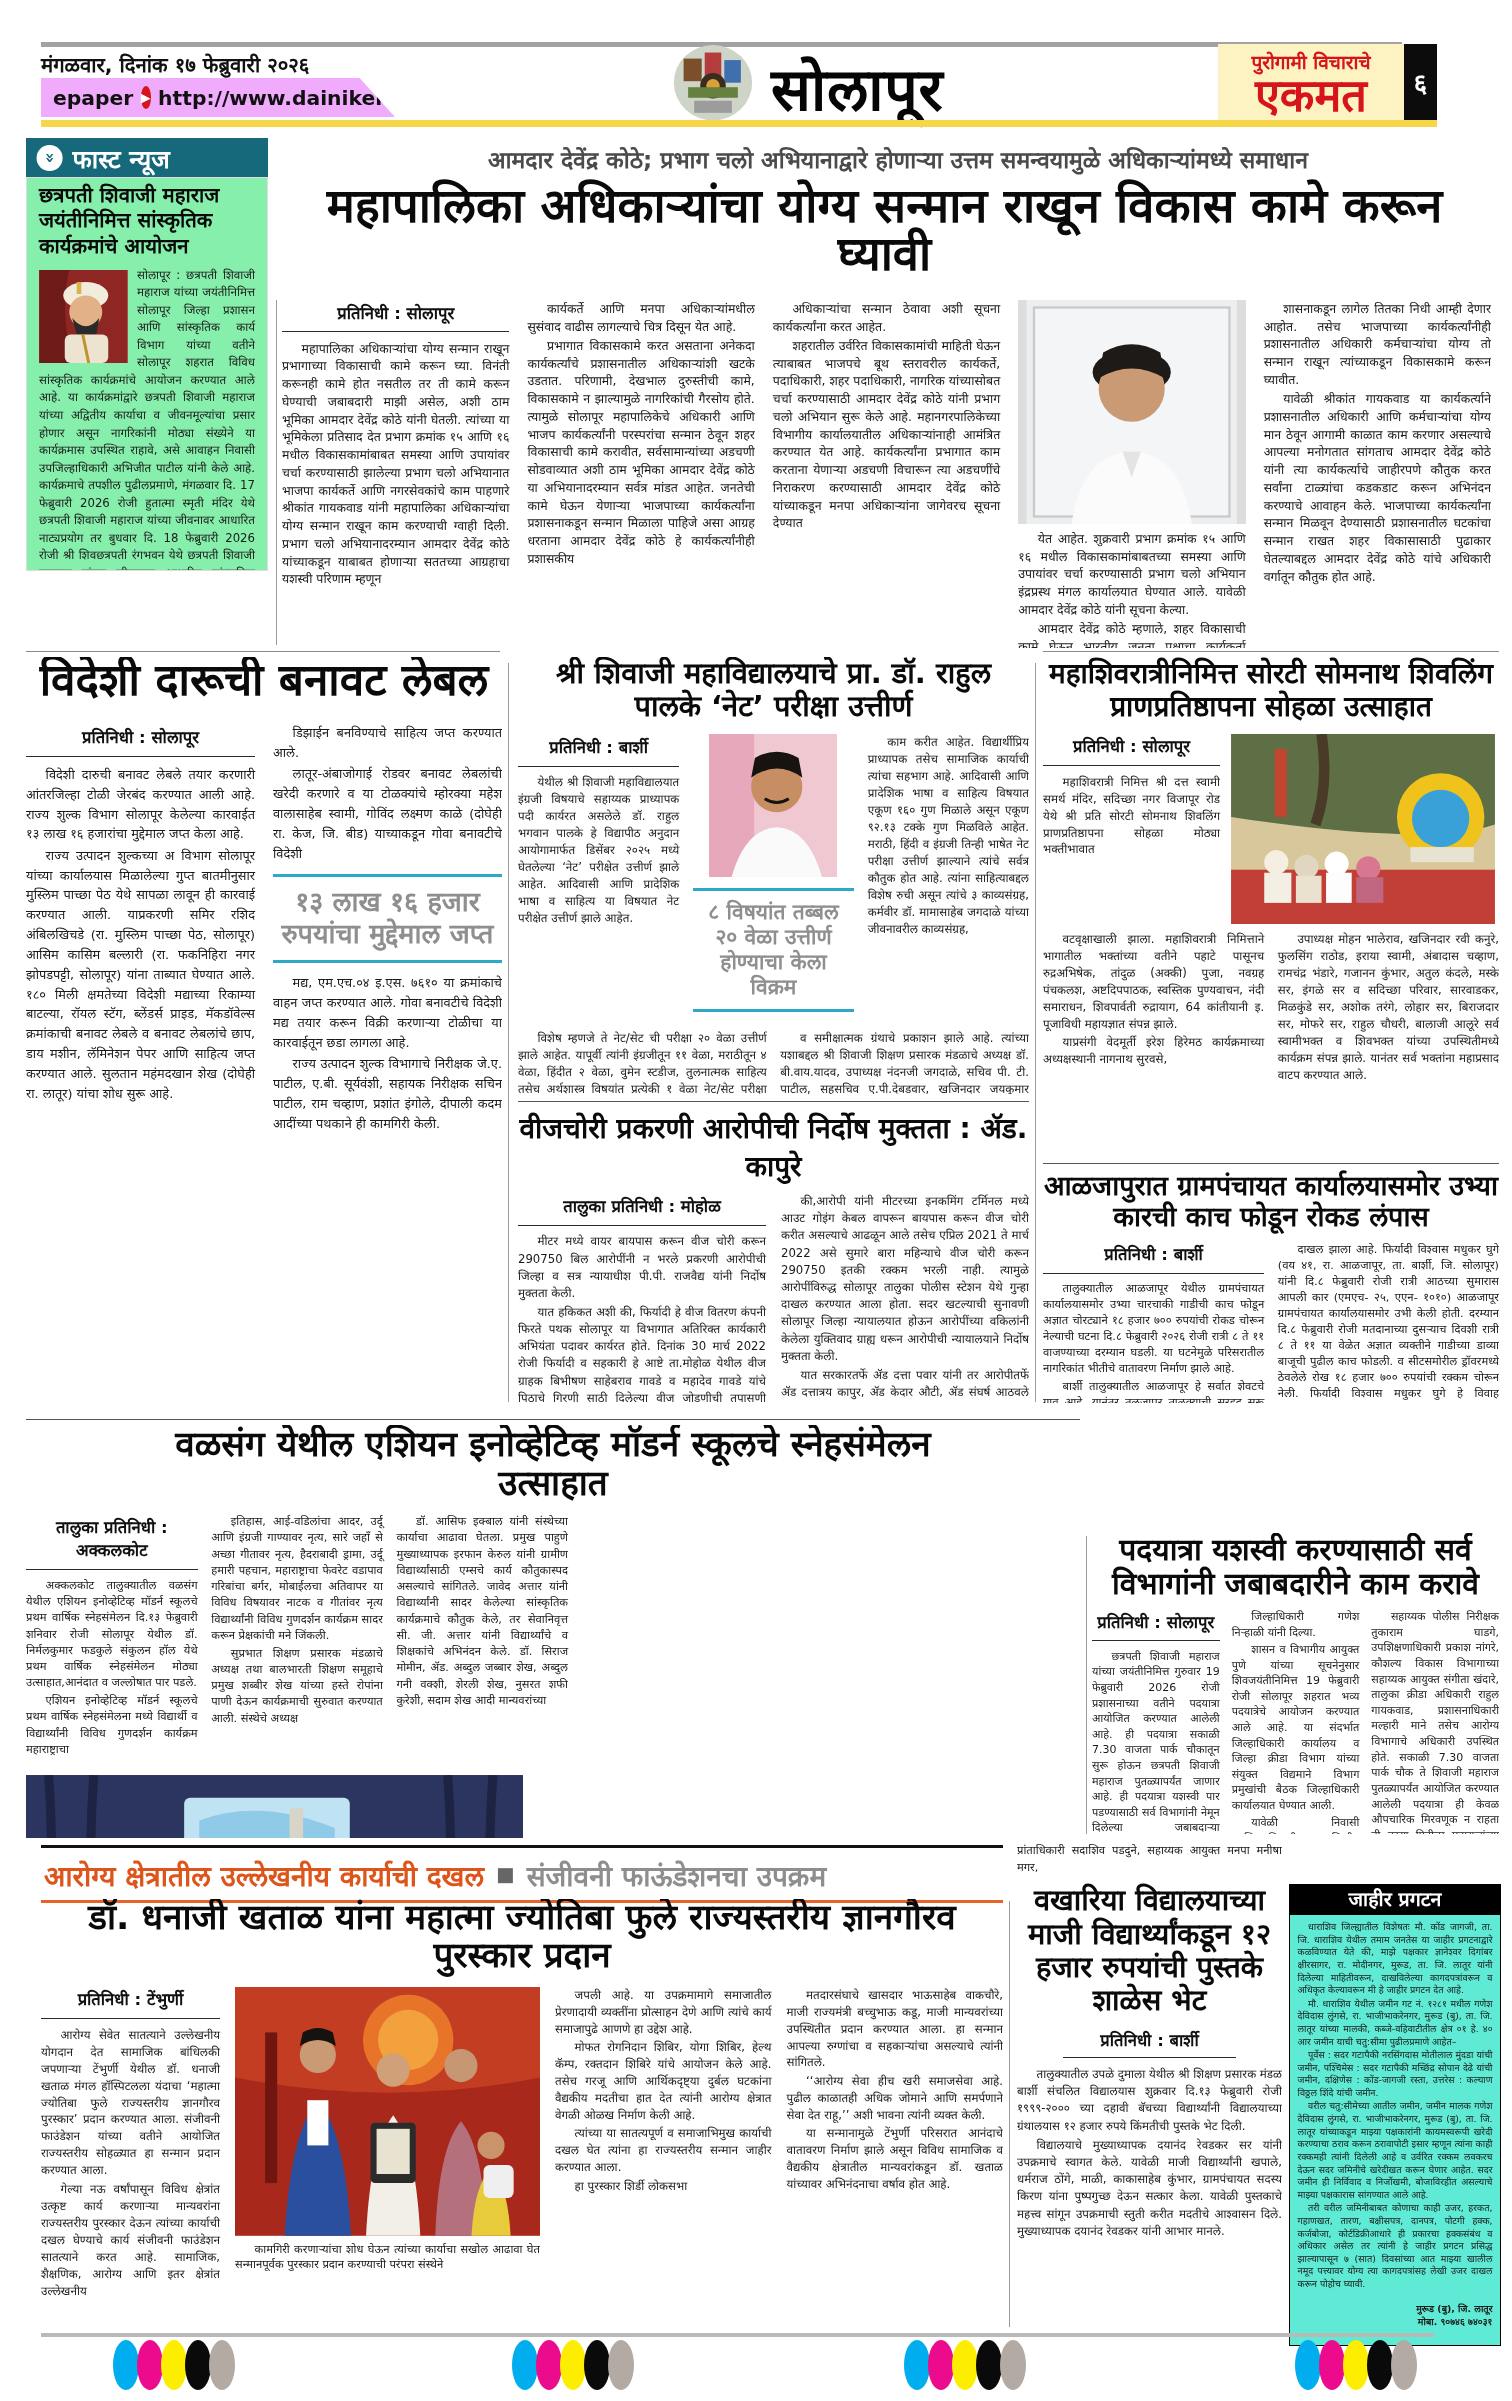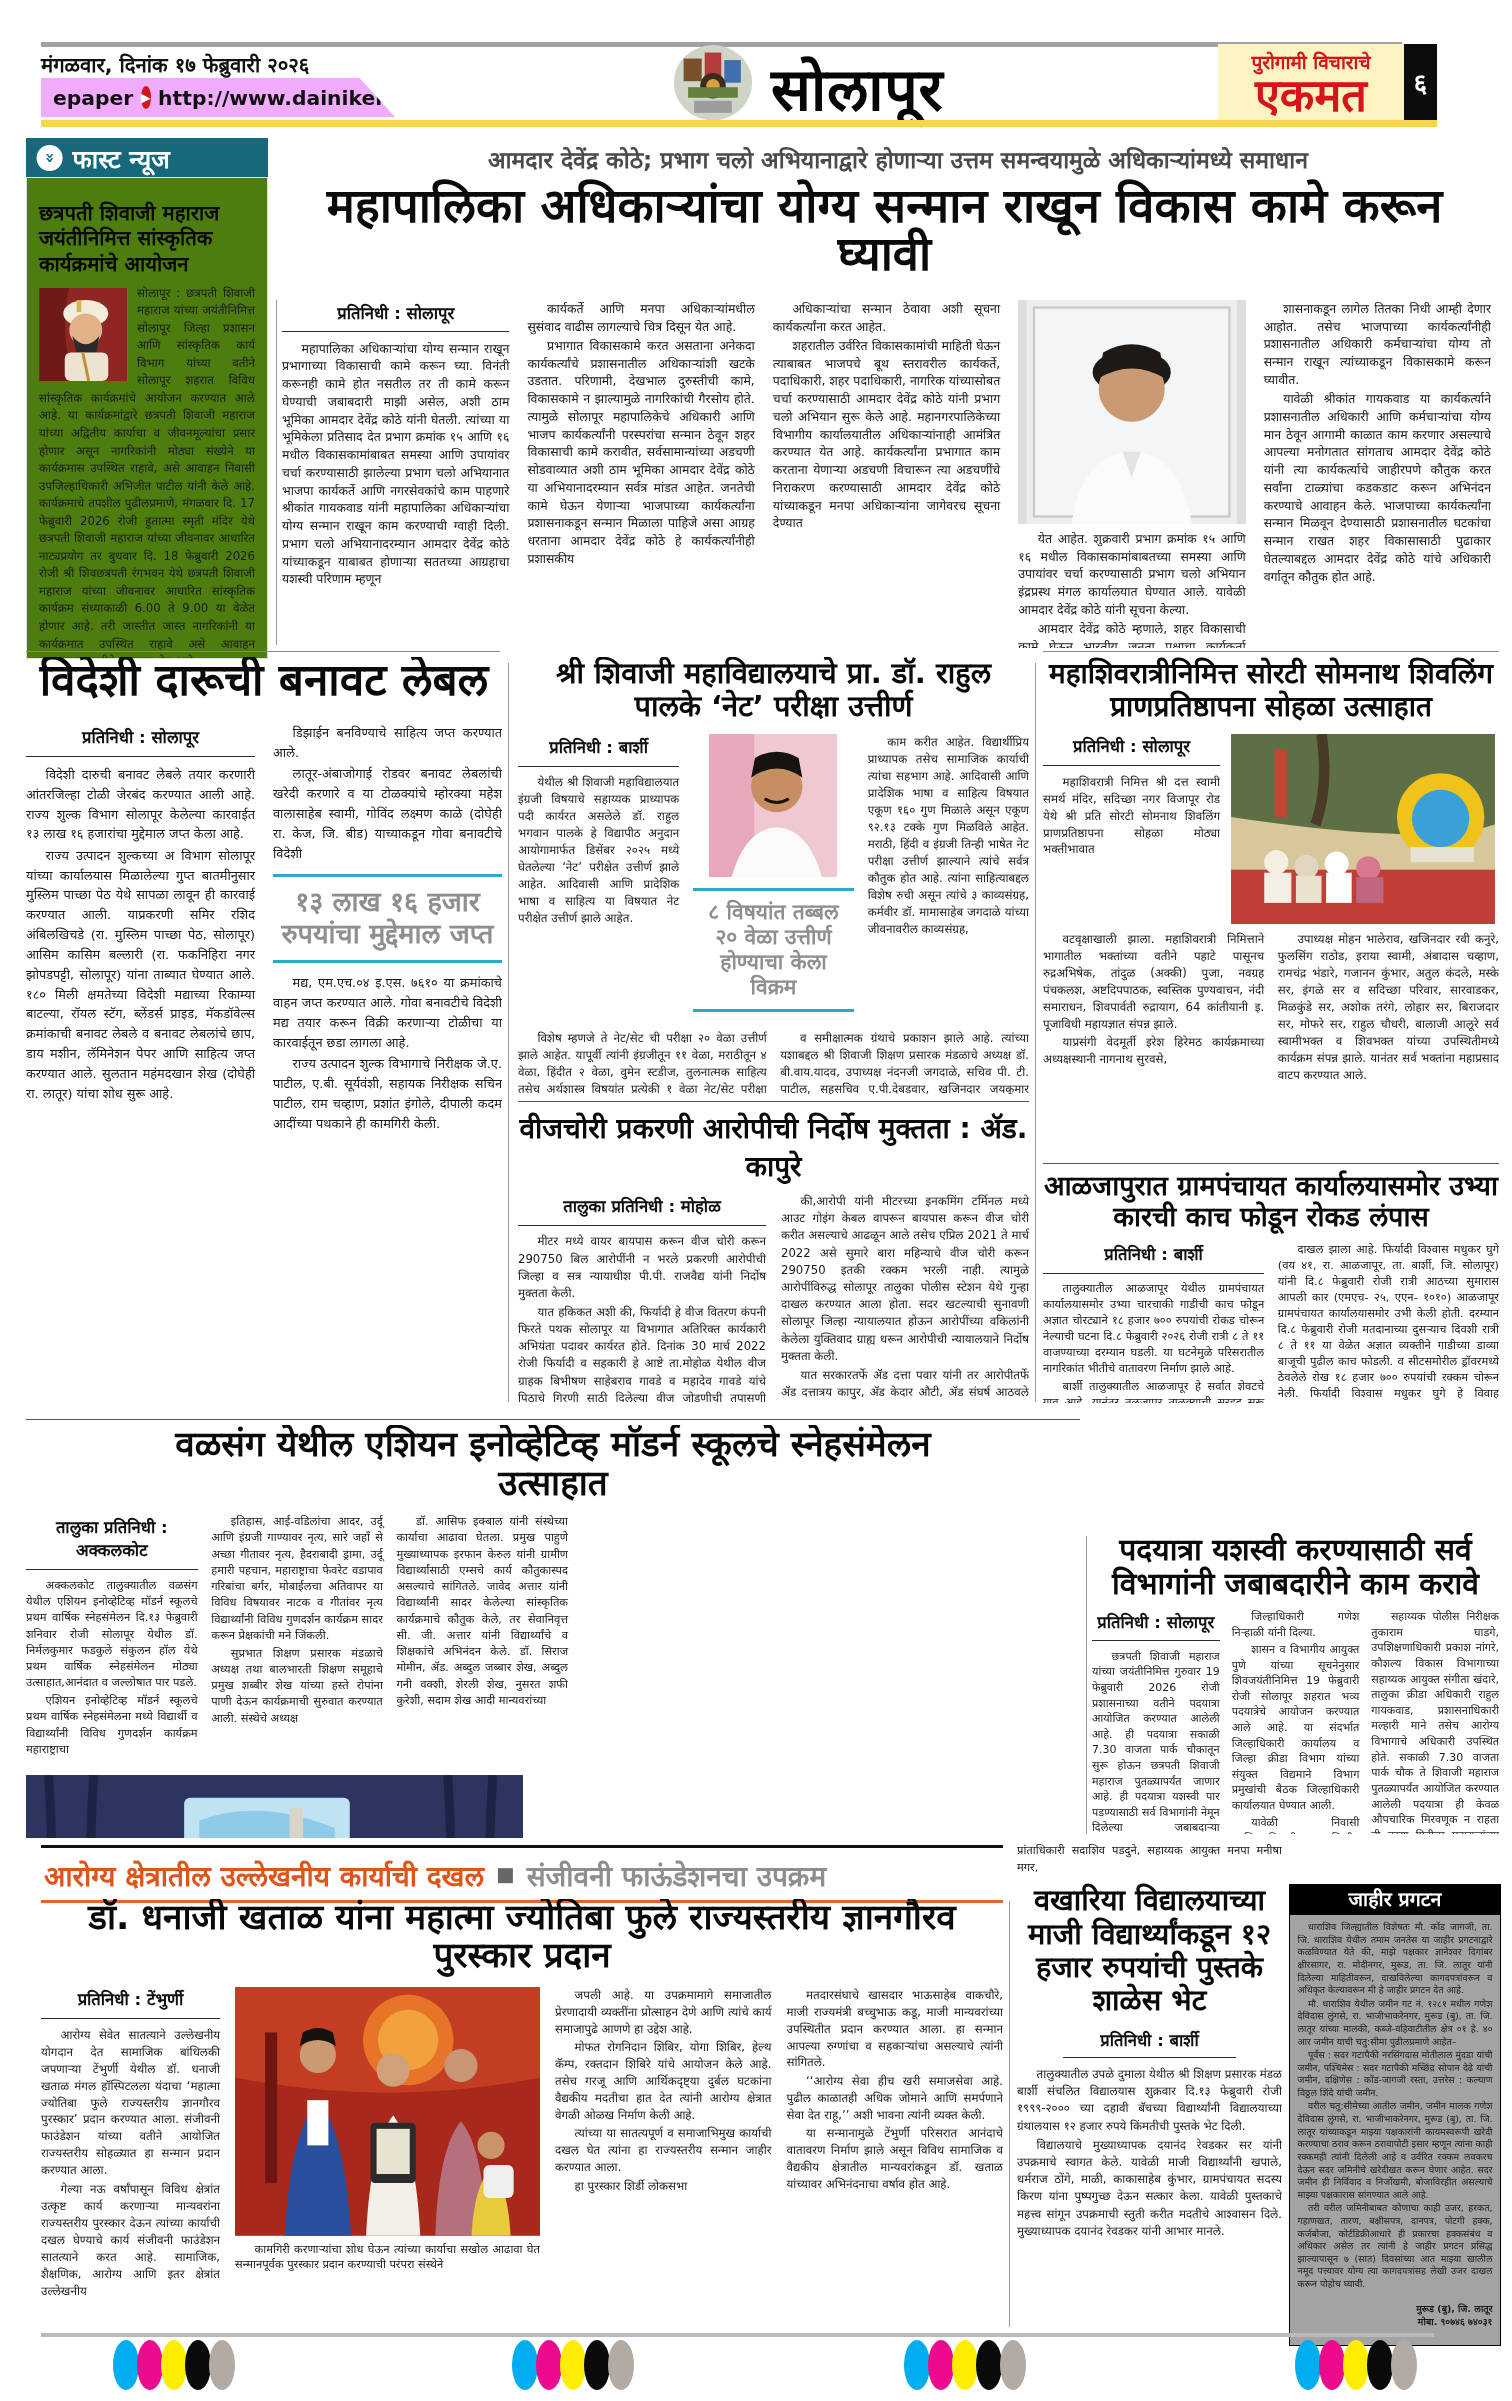--- a/index.html
+++ b/index.html
@@ -31,21 +31,21 @@
   .hrule { position:absolute; height:1.5px; background:#4a4a4a; }
   .headline { font-weight:800; color:#0a0a0a; text-align:center; }
   .pullquote { border-top:3.8px solid #2fa8c7; border-bottom:3.8px solid #2fa8c7; color:#8f8f8f; font-weight:800; text-align:center; padding:9px 3px; margin:10.5px 0; line-height:1.2; }
   .photo { overflow:hidden; background:#ddd; }
   .photo svg { display:block; width:100%; height:100%; }
 
   
   #fastnews { position:absolute; left:26px; top:138px; width:242px; height:521px; }
   .fn-head { height:39px; background:#15697a; color:#fff; display:flex; align-items:center; gap:10.5px; padding-left:10.5px; font-size:25px; font-weight:800; }
   .fn-icon { width:25.6px; height:25.6px; border-radius:50%; background:#fff; color:#15697a; display:flex; align-items:center; justify-content:center; font-size:16.6px; font-weight:800; transform:rotate(90deg); }
-  .fn-body { background:#4d7c0f; border:0.8px solid #ddd; padding:23px 12px; height:482px; overflow:hidden; }
+  .fn-body { background:#86efac; border:0.8px solid #ddd; padding:5px 12px; height:394px; overflow:hidden; }
   .fn-title { font-size:20.3px; font-weight:800; line-height:1.25; margin-bottom:7.5px; color:#0a0a0a; }
   .fn-img { float:left; width:89px; height:93px; margin:3px 9px 3px 0; }
   .fn-text { font-size:11.7px; line-height:1.5; text-align:justify; }
 
   
   #lead-kicker { position:absolute; left:292px; top:143px; width:1212px; font-size:23px; font-weight:800; color:#4b4b4b; text-align:center; }
   #lead-headline { position:absolute; left:282px; top:182px; width:1205px; font-size:47px; line-height:1.02; }
   #lead-body { position:absolute; left:282px; top:300px; width:1209px; height:348px; gap:18px; font-size:12.4px; line-height:1.43; overflow:hidden; }
   .lead-photo { width:100%; height:224px; margin-bottom:6px; }
 
@@ -107,21 +107,21 @@
   .aw-photo { width:305px; height:249px; margin-bottom:6px; }
   .aw-under { font-size:11.3px; line-height:1.4; }
 
   
   #books { position:absolute; left:1017px; top:1843px; width:265px; height:485px; overflow:hidden; }
   .bk-cont { font-size:11.3px; line-height:1.5; text-align:justify; margin-bottom:7.5px; }
   #books .headline { font-size:29px; line-height:1.15; margin-bottom:9px; }
   #books .bk-body { font-size:11.7px; line-height:1.48; }
 
   
-  #notice { position:absolute; left:1289px; top:1884px; width:212px; height:462px; border:1.5px solid #000; background:#a3a3a3; }
+  #notice { position:absolute; left:1289px; top:1884px; width:212px; height:462px; border:1.5px solid #000; background:#5eead4; }
   .nt-head { background:#000; color:#fff; font-size:19.6px; font-weight:800; text-align:center; height:30px; line-height:30px; }
   .nt-body { padding:6px 7.5px; font-size:9.3px; line-height:1.36; text-align:justify; }
   .nt-body .para { text-indent:10.5px; margin-bottom:0.8px; }
   .nt-sign { text-align:right; font-weight:bold; font-size:9.4px; padding:4.5px 7.5px 0 0; }
 
   
   .b-rule { position:absolute; left:41px; top:2333px; width:1393px; height:3.8px; background:#b9b9b9; }
   .dots { position:absolute; top:2340px; display:flex; }
   .dot { width:25.6px; height:50px; border-radius:50%; margin-right:-1.5px; }
   .d-c { background:#00adee; } .d-m { background:#ec0b8c; } .d-y { background:#fdee00; } .d-k { background:#0a0a0a; } .d-g { background:#b3aba3; }

